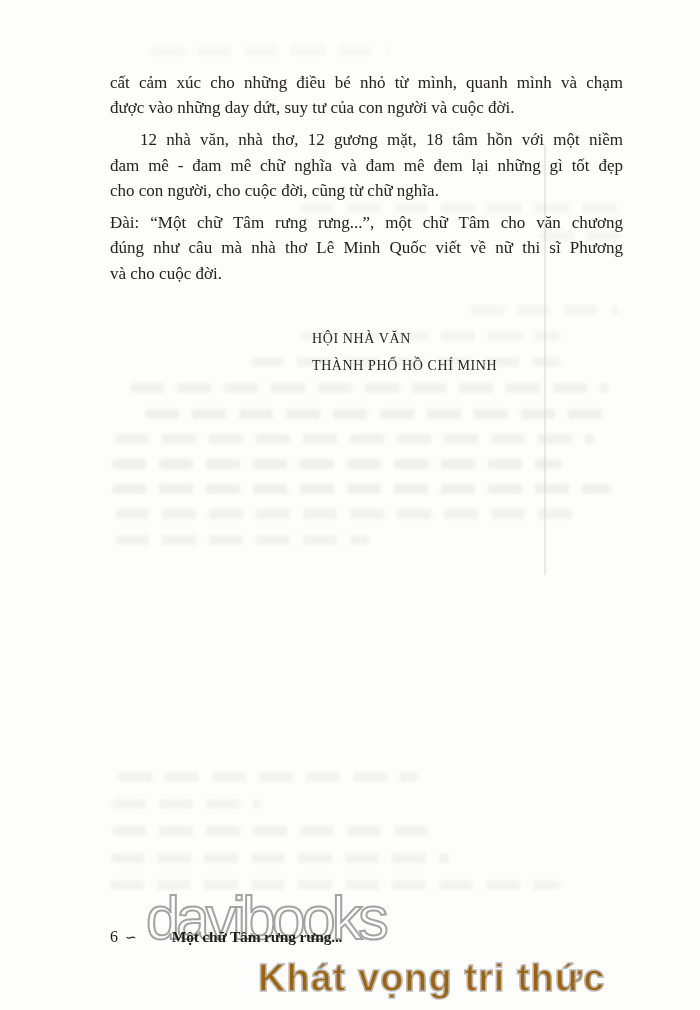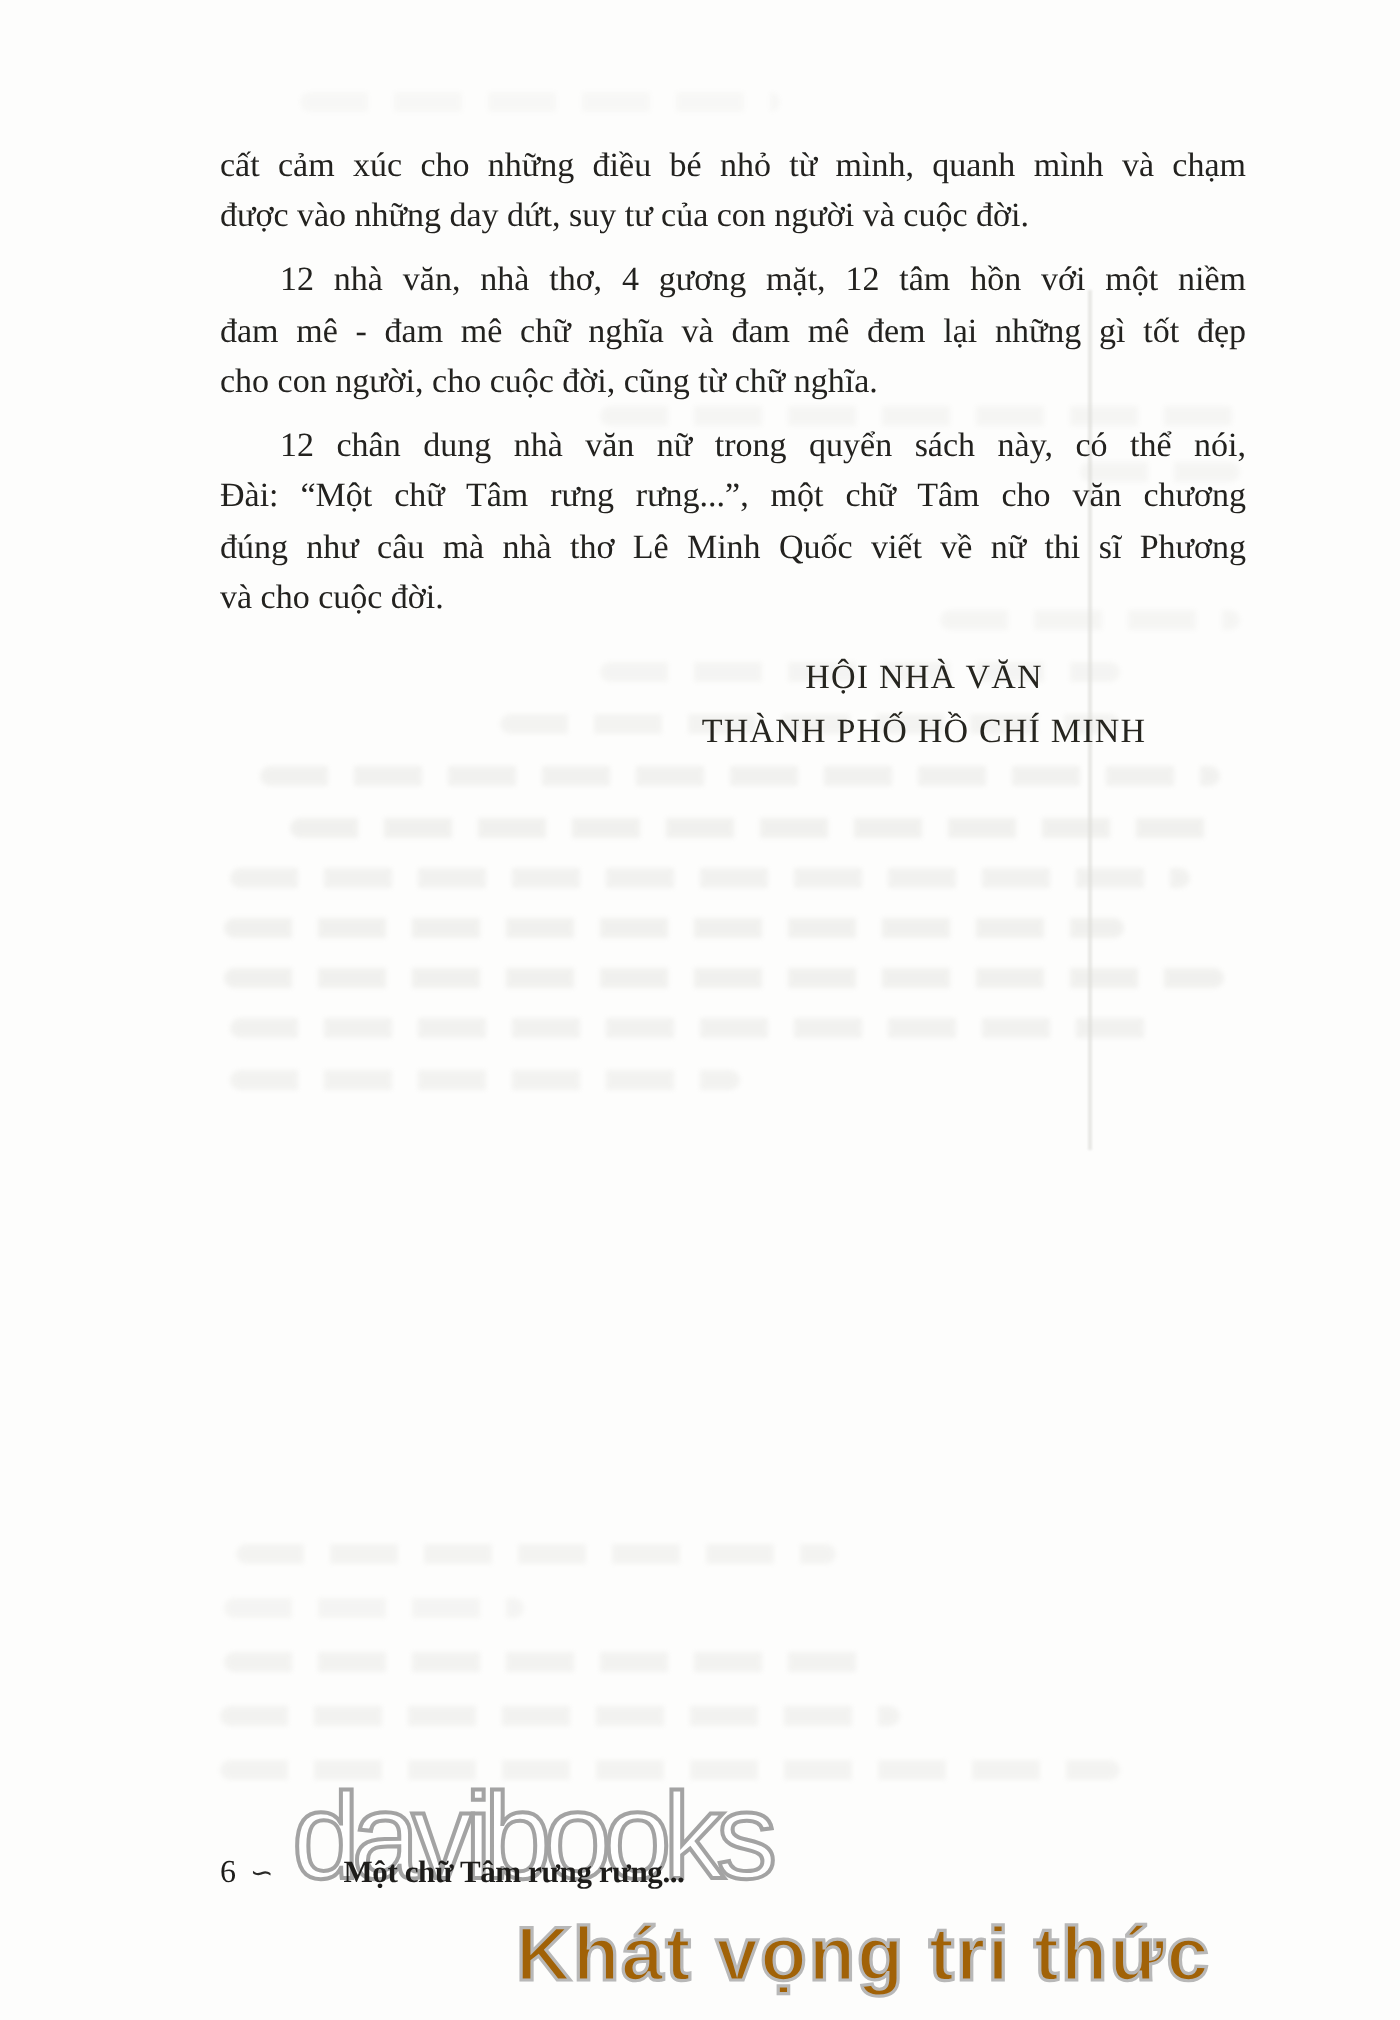--- a/index.html
+++ b/index.html
@@ -13,21 +13,21 @@
     position:absolute; left:110px; top:70px; width:513px; z-index:3;
     font-size:17px; line-height:25.4px; color:#23221f;
   }
   .para { margin:0 0 6.5px 0; }
   .line { text-align:justify; text-align-last:justify; }
   .line.last { text-align-last:left; }
   .para.indent .line.first { text-indent:30px; }
   
   .signature {
     position:absolute; top:326px; left:312px; width:300px; z-index:3;
-    text-align:center; font-size:17px; line-height:26.5px;
+    font-size:14px; line-height:26.5px;
     letter-spacing:0.6px; color:#26251f;
   }
   
   .footer {
     position:absolute; top:928px; left:110px; z-index:5;
     font-size:16px; color:#1d1c1a; white-space:nowrap;
   }
   .footer .orn { margin:0 7px; font-size:14px; color:#2a2a28; }
   .footer .running { font-weight:bold; font-size:15.5px; letter-spacing:-0.2px;margin-left:28px; }
   
@@ -85,26 +85,25 @@
 
   <div class="wm-brand">davibooks</div>
   <div class="wm-slogan">Khát vọng tri thức</div>
 
   <div class="text-block" id="text-block">
       <div class="para">
         <div class="line first">cất cảm xúc cho những điều bé nhỏ từ mình, quanh mình và chạm</div>
         <div class="line last">được vào những day dứt, suy tư của con người và cuộc đời.</div>
       </div>
       <div class="para indent">
-        <div class="line first">12 nhà văn, nhà thơ, 4 gương mặt, 12 tâm hồn với một niềm</div>
+        <div class="line first">12 nhà văn, nhà thơ, 12 gương mặt, 18 tâm hồn với một niềm</div>
         <div class="line">đam mê - đam mê chữ nghĩa và đam mê đem lại những gì tốt đẹp</div>
         <div class="line last">cho con người, cho cuộc đời, cũng từ chữ nghĩa.</div>
       </div>
       <div class="para indent">
-        <div class="line first">12 chân dung nhà văn nữ trong quyển sách này, có thể nói,</div>
         <div class="line">Đài: “Một chữ Tâm rưng rưng...”, một chữ Tâm cho văn chương</div>
         <div class="line">đúng như câu mà nhà thơ Lê Minh Quốc viết về nữ thi sĩ Phương</div>
         <div class="line last">và cho cuộc đời.</div>
       </div>
     </div>
 
   <div class="signature">
     <div>HỘI NHÀ VĂN</div>
     <div>THÀNH PHỐ HỒ CHÍ MINH</div>
   </div>

